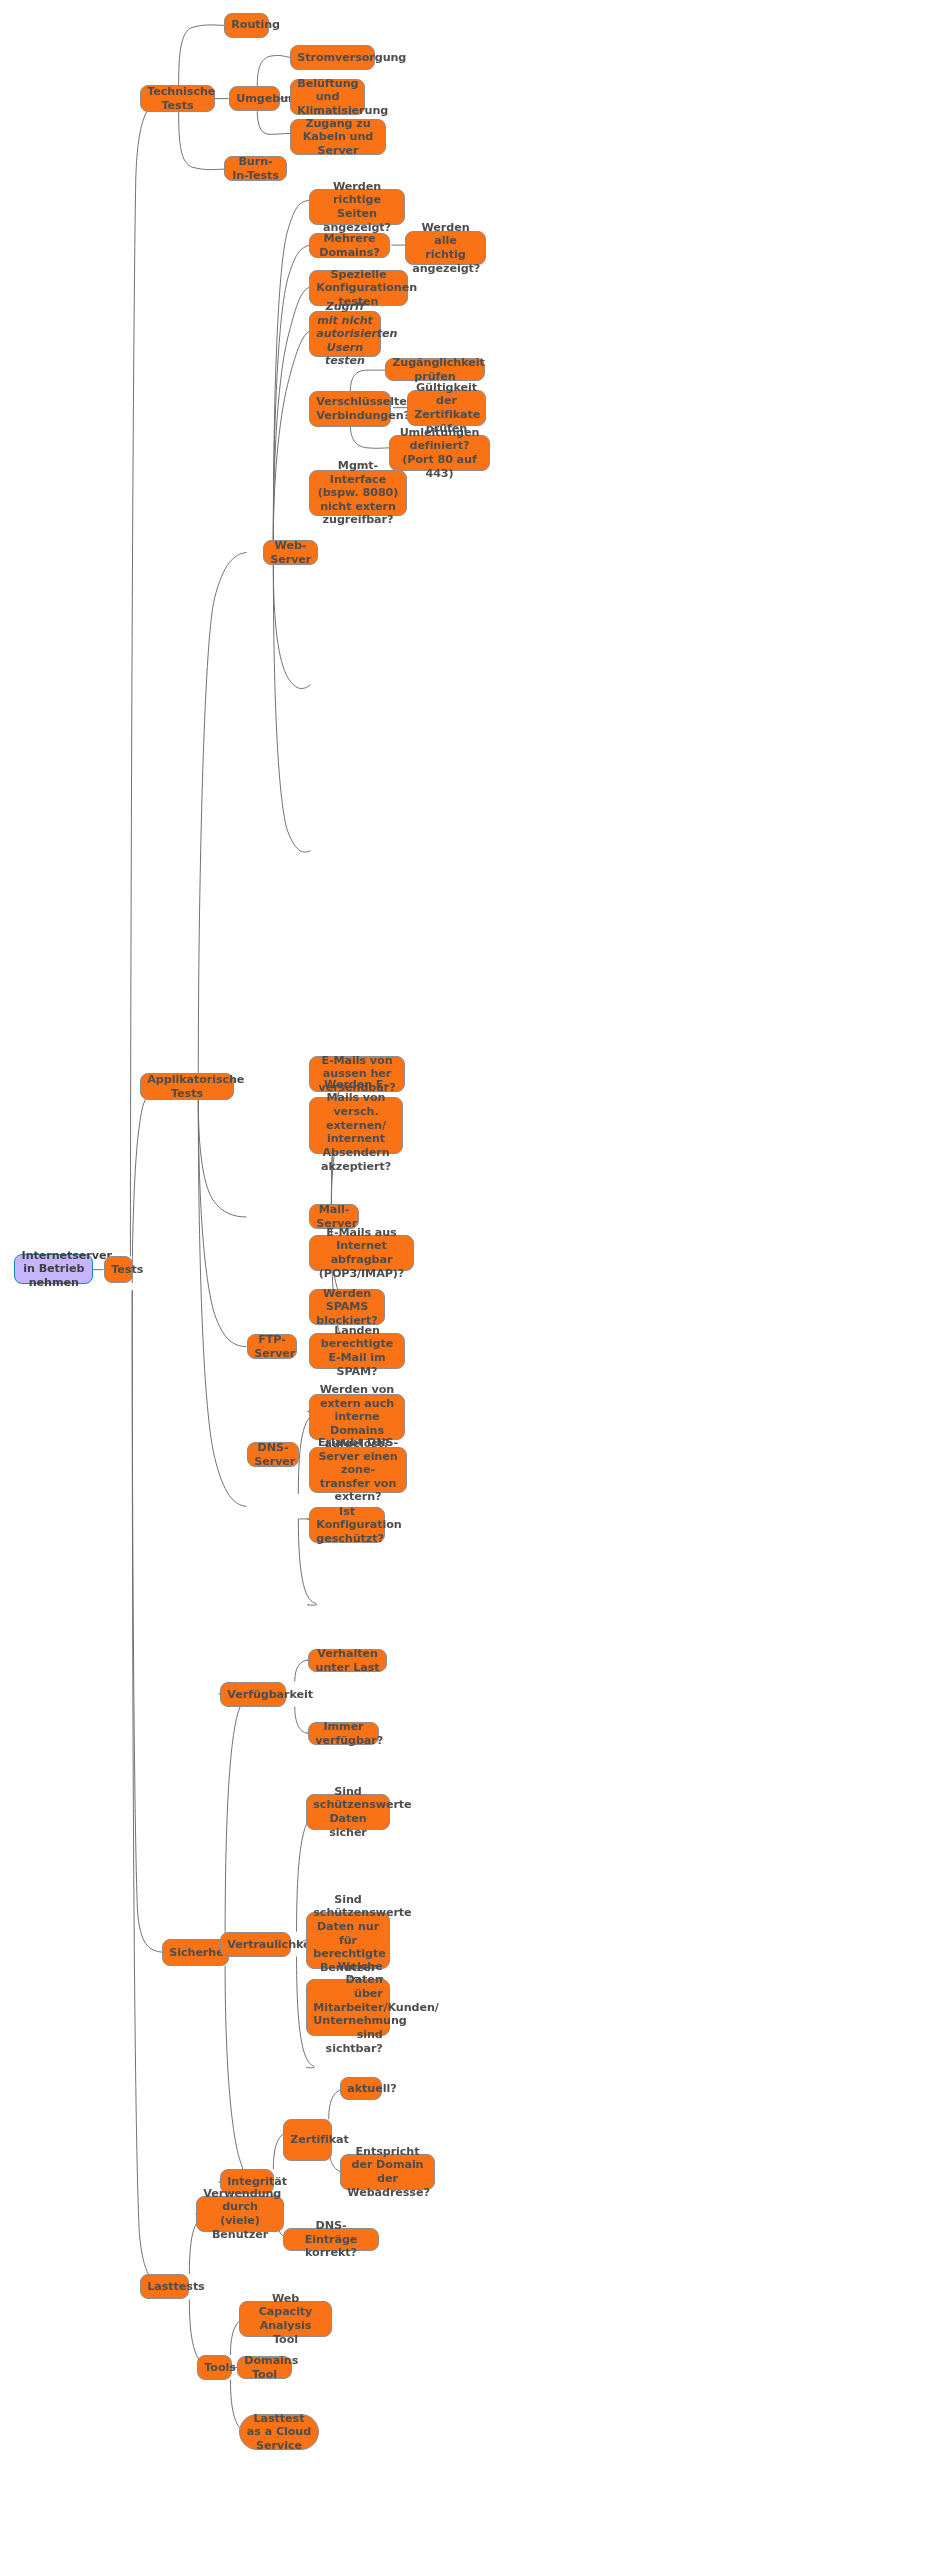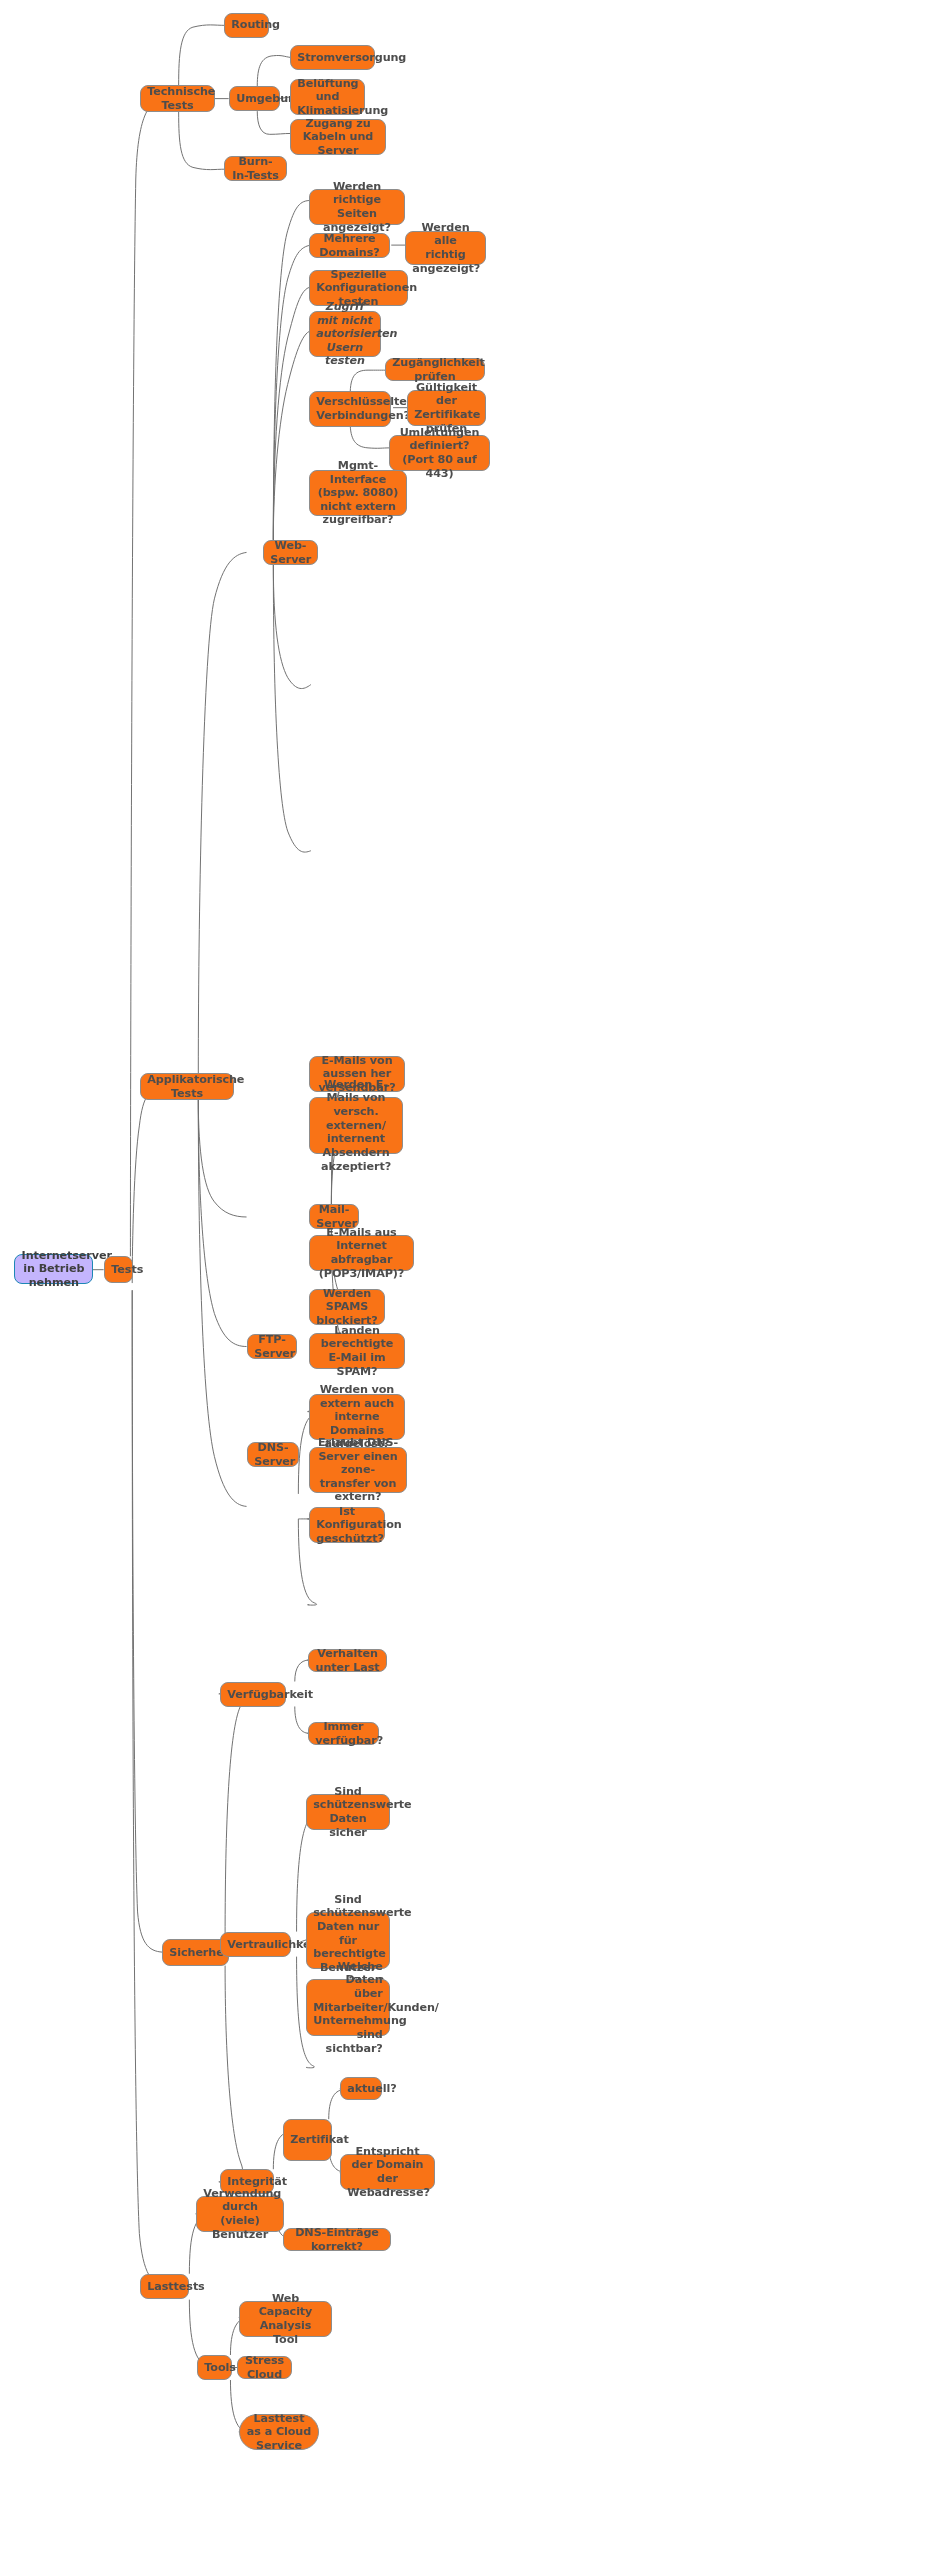--- a/index.html
+++ b/index.html
@@ -296,42 +296,42 @@
   </div>
 
   <div class="node" style="left:340px;top:2077px;width:42px;height:23px;">
     <span>aktuell?</span>
   </div>
 
   <div class="node" style="left:340px;top:2154px;width:95px;height:36px;">
     <span>Entspricht der Domain der Webadresse?</span>
   </div>
 
-  <div class="node" style="left:283px;top:2228px;width:108px;height:23px;">
+  <div class="node" style="left:283px;top:2228px;width:96px;height:23px;">
     <span>DNS-Einträge korrekt?</span>
   </div>
 
   <div class="node" style="left:140px;top:2274px;width:49px;height:25px;">
     <span>Lasttests</span>
   </div>
 
   <div class="node" style="left:196px;top:2196px;width:88px;height:36px;">
     <span>Verwendung durch (viele) Benutzer</span>
   </div>
 
   <div class="node" style="left:197px;top:2355px;width:35px;height:25px;">
     <span>Tools</span>
   </div>
 
   <div class="node" style="left:239px;top:2301px;width:93px;height:36px;">
     <span>Web Capacity Analysis Tool</span>
   </div>
 
   <div class="node" style="left:237px;top:2356px;width:55px;height:23px;">
-    <span>Stress Cloud</span>
+    <span>Domains Tool</span>
   </div>
 
   <div class="node" style="left:239px;top:2414px;width:80px;height:36px;border-radius:18px;">
     <span>Lasttest as a Cloud Service</span>
   </div>
 
 </div>
 
 
 </body></html>

